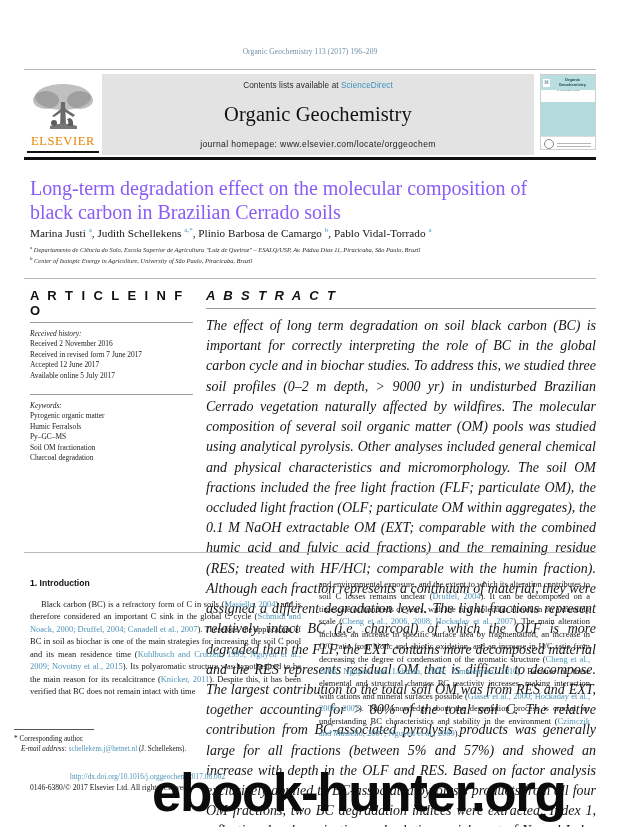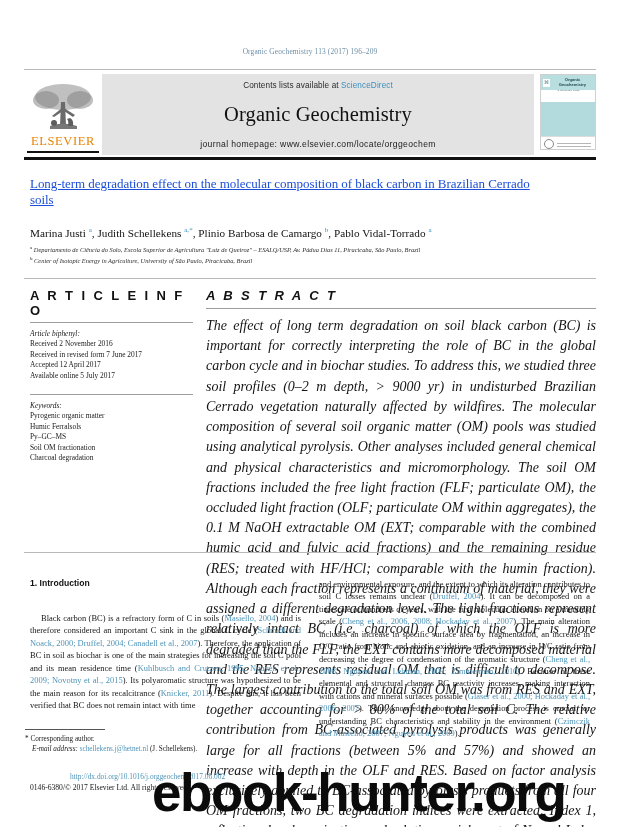--- a/index.html
+++ b/index.html
@@ -212,25 +212,24 @@
     background: #111;
   }
 
   
   .title {
     position: absolute;
     top: 176px;
     left: 30px;
     width: 500px;
     font-family: "Liberation Serif", serif;
-    font-size: 13px;
+    font-size: 20px;
     line-height: 1.22;
-    color: #1d4ed8;
+    color: #8b5cf6;
     letter-spacing: -.05px;
-    text-decoration: underline;
   }
   .crossmark {
     position: absolute;
     top: 181px;
     left: 528px;
     width: 80px;
     height: 26px;
     display: flex;
     align-items: center;
     gap: 4px;
@@ -378,39 +377,39 @@
     position: absolute;
     top: 578px;
     left: 319px;
     width: 271px;
   }
   .h1 {
     font-family: "Liberation Sans", sans-serif;
     font-size: 8.6px;
     font-weight: bold;
     color: #111;
-    margin-bottom: 24px;
+    margin-bottom: 10px;
   }
   .para {
     font-family: "Liberation Serif", serif;
     font-size: 8.45px;
     line-height: 1.47;
     text-align: justify;
     color: #151515;
     text-indent: 11px;
     hyphens: auto;
   }
   .para.noindent { text-indent: 0; }
   .cite { color: #4f94b8; }
 
   
   .footnote {
     position: absolute;
     top: 729px;
-    left: 25px;
+    left: 14px;
     width: 271px;
   }
   .footnote-rule {
     width: 80px;
     height: 1px;
     background: #555;
     margin-bottom: 4px;
   }
   .fn-line {
     font-family: "Liberation Serif", serif;
@@ -524,24 +523,24 @@
   <div class="affils">
     <div><sup>a</sup> <span>Departamento de Ciência do Solo, Escola Superior de Agricultura "Luiz de Queiroz" – ESALQ/USP, Av. Pádua Dias 11, Piracicaba, São Paulo, Brazil</span></div>
     <div><sup>b</sup> <span>Center of Isotopic Energy in Agriculture, University of São Paulo, Piracicaba, Brazil</span></div>
   </div>
 
   <div class="rule-thin" style="top:278px;"></div>
 
   <div class="info-col">
     <div class="sec-heading">A R T I C L E   I N F O</div>
     <div class="info-rule"></div>
-    <div class="info-label">Article biphenyl:</div>
+    <div class="info-label">Received history:</div>
     <div class="info-line">Received 2 November 2016</div>
     <div class="info-line">Received in revised form 7 June 2017</div>
-    <div class="info-line">Accepted 12 April 2017</div>
+    <div class="info-line">Accepted 12 June 2017</div>
     <div class="info-line">Available online 5 July 2017</div>
     <div class="info-gap"></div>
     <div class="info-rule"></div>
     <div class="info-label">Keywords:</div>
     <div class="info-line">Pyrogenic organic matter</div>
     <div class="info-line">Humic Ferralsols</div>
     <div class="info-line">Py–GC–MS</div>
     <div class="info-line">Soil OM fractionation</div>
     <div class="info-line">Charcoal degradation</div>
   </div>

